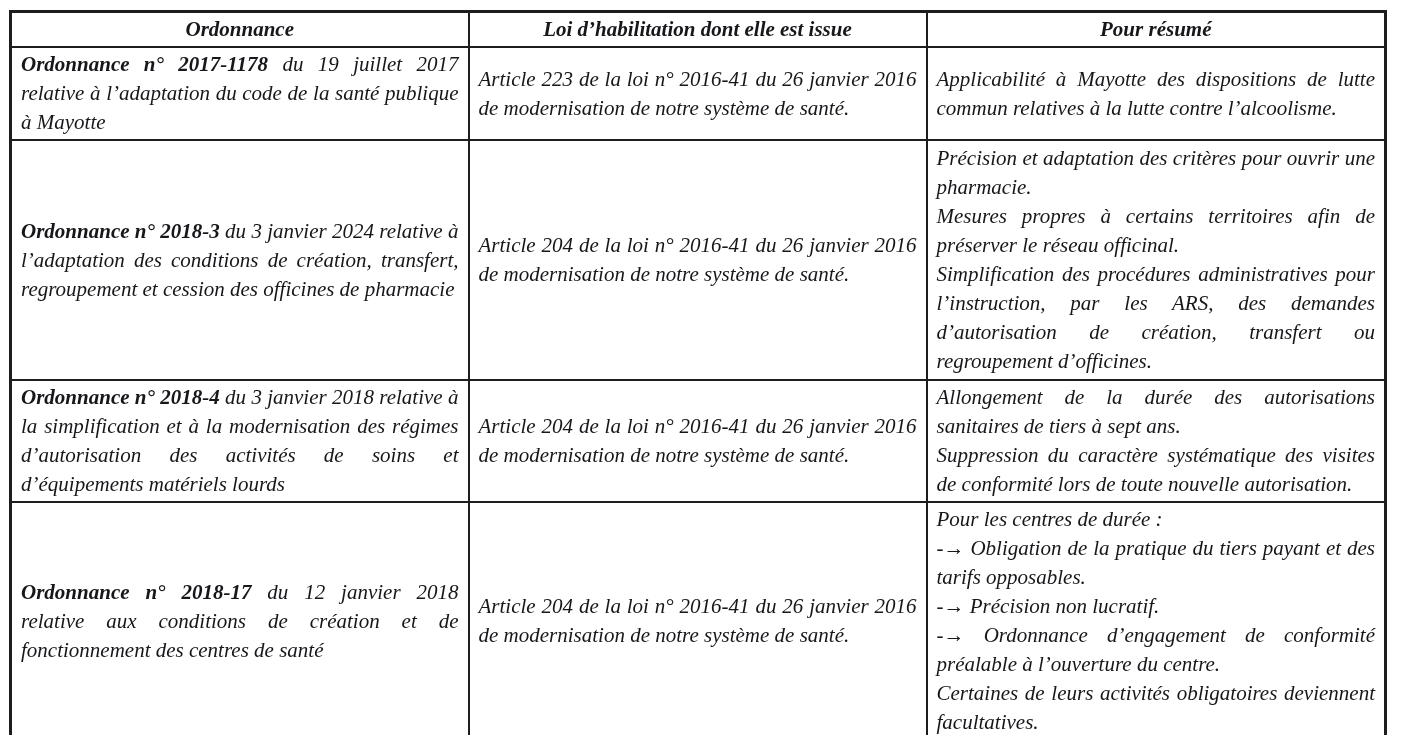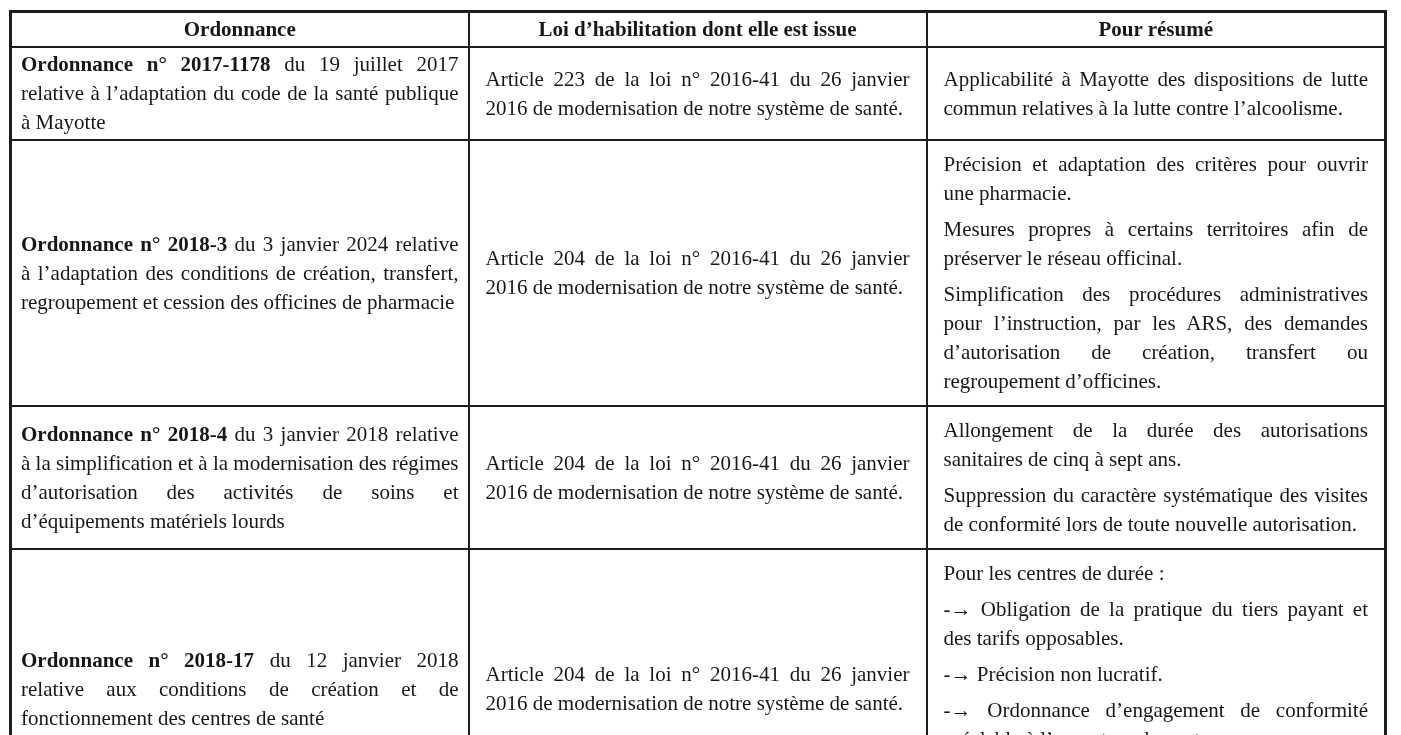--- a/index.html
+++ b/index.html
@@ -26,20 +26,21 @@
     border: 3px solid #1d1d1f;
   }
   table.doc-table th,
   table.doc-table td {
     border: 2px solid #1d1d1f;
     vertical-align: middle;
     padding: 2px 9px;
     font-size: 21px;
     line-height: 29px;
     overflow: hidden;
+    font-style: italic;
   }
   th.hdr {
     font-weight: bold;
     text-align: center;
     padding: 1px 4px;
     line-height: 26px;
   }
   tr.row-header { height: 32px; }
   tr.row-1 { height: 86px; }
   tr.row-2 { height: 240px; }
@@ -49,21 +50,21 @@
   td.cell-loi,
   td.cell-objet {
     text-align: justify;
   }
   td.cell-ordonnance .b {
     font-weight: bold;
   }
   td.cell-objet p,
   td.cell-ordonnance p,
   td.cell-loi p {
-    margin: 7px;
+    margin: 0;
     padding: 0;
     text-align: justify;
   }
 </style>
 </head>
 <body>
 
 <div class="page">
   <table class="doc-table">
     <colgroup>
@@ -98,21 +99,21 @@
           <p>Mesures propres à certains territoires afin de préserver le réseau officinal.</p>
           <p>Simplification des procédures administratives pour l’instruction, par les ARS, des demandes d’autorisation de création, transfert ou regroupement d’officines.</p>
         </td>
       </tr>
       <tr class="row-3">
         <td class="cell-ordonnance"><span class="b">Ordonnance n° 2018-4</span><span> du 3 janvier 2018 relative à la simplification et à la modernisation des régimes d’autorisation des activités de soins et d’équipements matériels lourds</span></td>
         <td class="cell-loi">
             <p>Article 204 de la loi n° 2016-41 du 26 janvier 2016 de modernisation de notre système de santé.</p>
           </td>
         <td class="cell-objet">
-          <p>Allongement de la durée des autorisations sanitaires de cinq à sept ans.</p>
+          <p>Allongement de la durée des autorisations sanitaires de tiers à sept ans.</p>
           <p>Suppression du caractère systématique des visites de conformité lors de toute nouvelle autorisation.</p>
         </td>
       </tr>
       <tr class="row-4">
         <td class="cell-ordonnance"><span class="b">Ordonnance n° 2018-17</span><span> du 12 janvier 2018 relative aux conditions de création et de fonctionnement des centres de santé</span></td>
         <td class="cell-loi">
             <p>Article 204 de la loi n° 2016-41 du 26 janvier 2016 de modernisation de notre système de santé.</p>
           </td>
         <td class="cell-objet">
           <p>Pour les centres de durée :</p>

